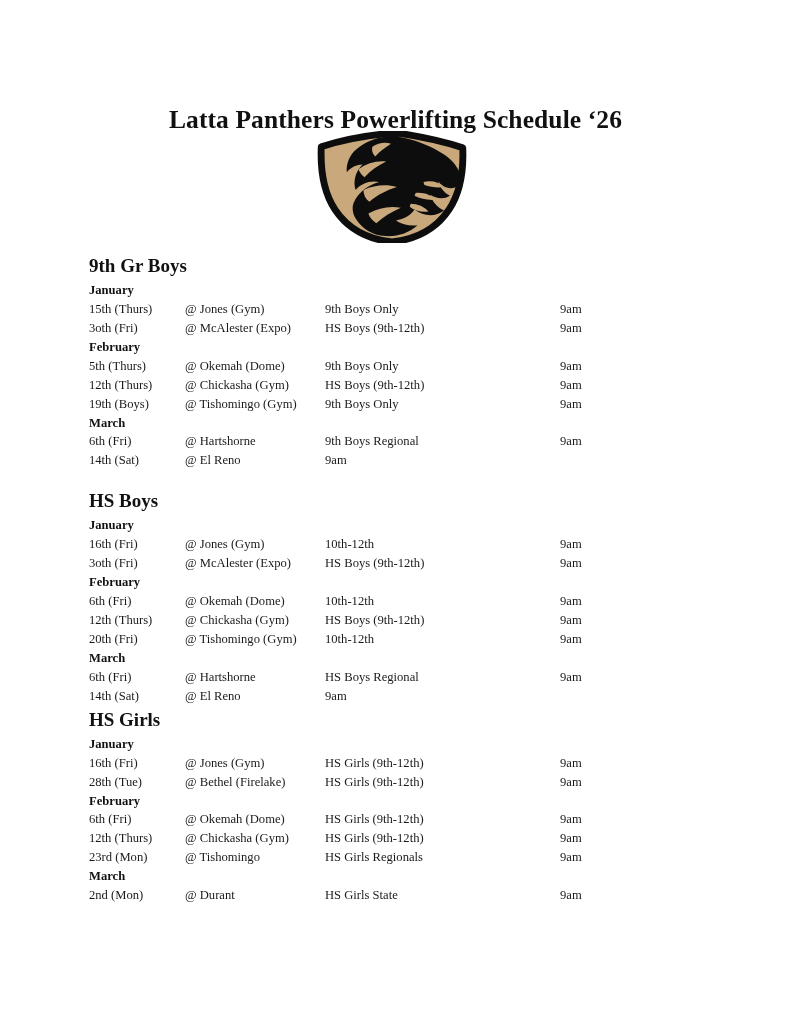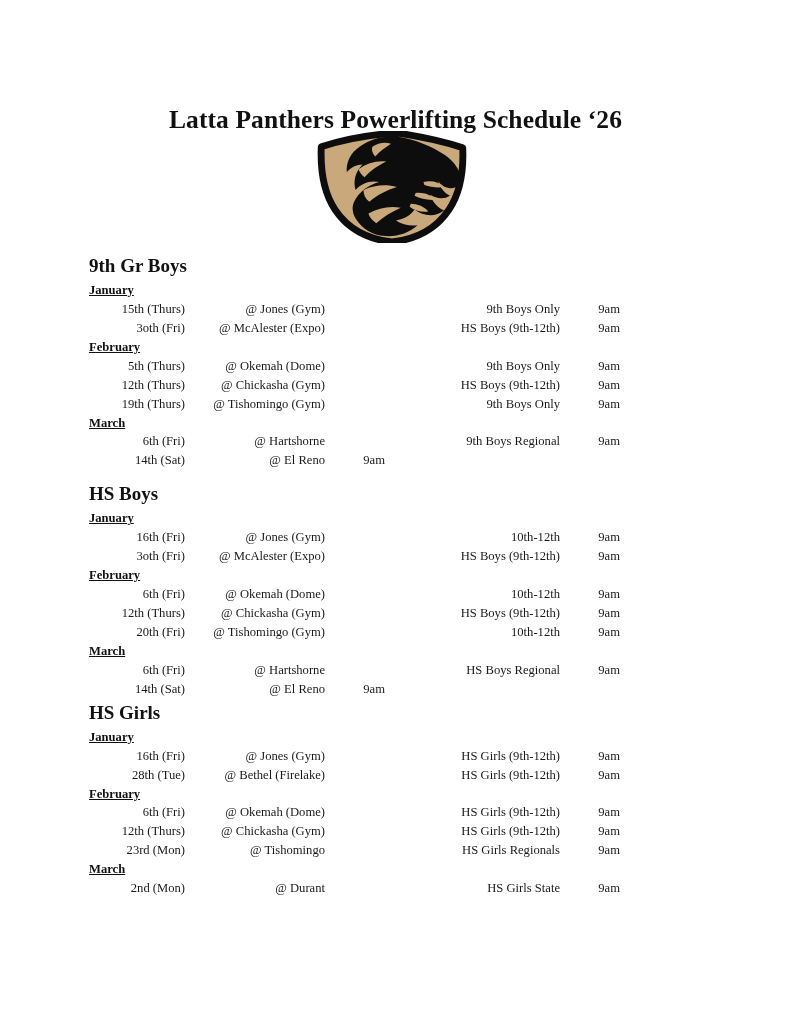--- a/index.html
+++ b/index.html
@@ -72,50 +72,48 @@
     color: #111111;
   }
   .month-block {
     margin: 0;
   }
   .month-label {
     font-size: 12.6px;
     font-weight: bold;
     line-height: 18.8px;
     color: #111111;
-    text-decoration: underline;
   }
   .event-row {
     display: flex;
     align-items: baseline;
     font-size: 12.6px;
     line-height: 19px;
     color: #1a1a1a;
     white-space: nowrap;
-    text-align: right;
   }
   .col-date {
     width: 96px;
     flex: 0 0 96px;
   }
   .col-venue {
     width: 140px;
     flex: 0 0 140px;
   }
   .col-event {
     width: 235px;
     flex: 0 0 235px;
   }
   .col-time {
     width: 60px;
     flex: 0 0 60px;
   }
   
   .section .month-block + .month-block { margin-top: 0; }
-  .section-gap-9th { margin-bottom: 14px; }
+  .section-gap-9th { margin-bottom: 21px; }
   .section-gap-hsboys { margin-bottom: 4px; }
 </style>
 </head>
 <body>
 
 <div class="page">
 
   <h1 class="doc-title">Latta Panthers Powerlifting Schedule ‘26</h1>
 
   <div class="logo-wrap">
@@ -177,21 +175,21 @@
           <span class="col-event">9th Boys Only</span>
           <span class="col-time">9am</span>
         </div>
         <div class="event-row">
           <span class="col-date">12th (Thurs)</span>
           <span class="col-venue">@ Chickasha (Gym)</span>
           <span class="col-event">HS Boys (9th-12th)</span>
           <span class="col-time">9am</span>
         </div>
         <div class="event-row">
-          <span class="col-date">19th (Thurs)</span>
+          <span class="col-date">19th (Boys)</span>
           <span class="col-venue">@ Tishomingo (Gym)</span>
           <span class="col-event">9th Boys Only</span>
           <span class="col-time">9am</span>
         </div>
       </div>
 
       <div class="month-block">
         <div class="month-label">March</div>
         <div class="event-row">
           <span class="col-date">6th (Fri)</span>

